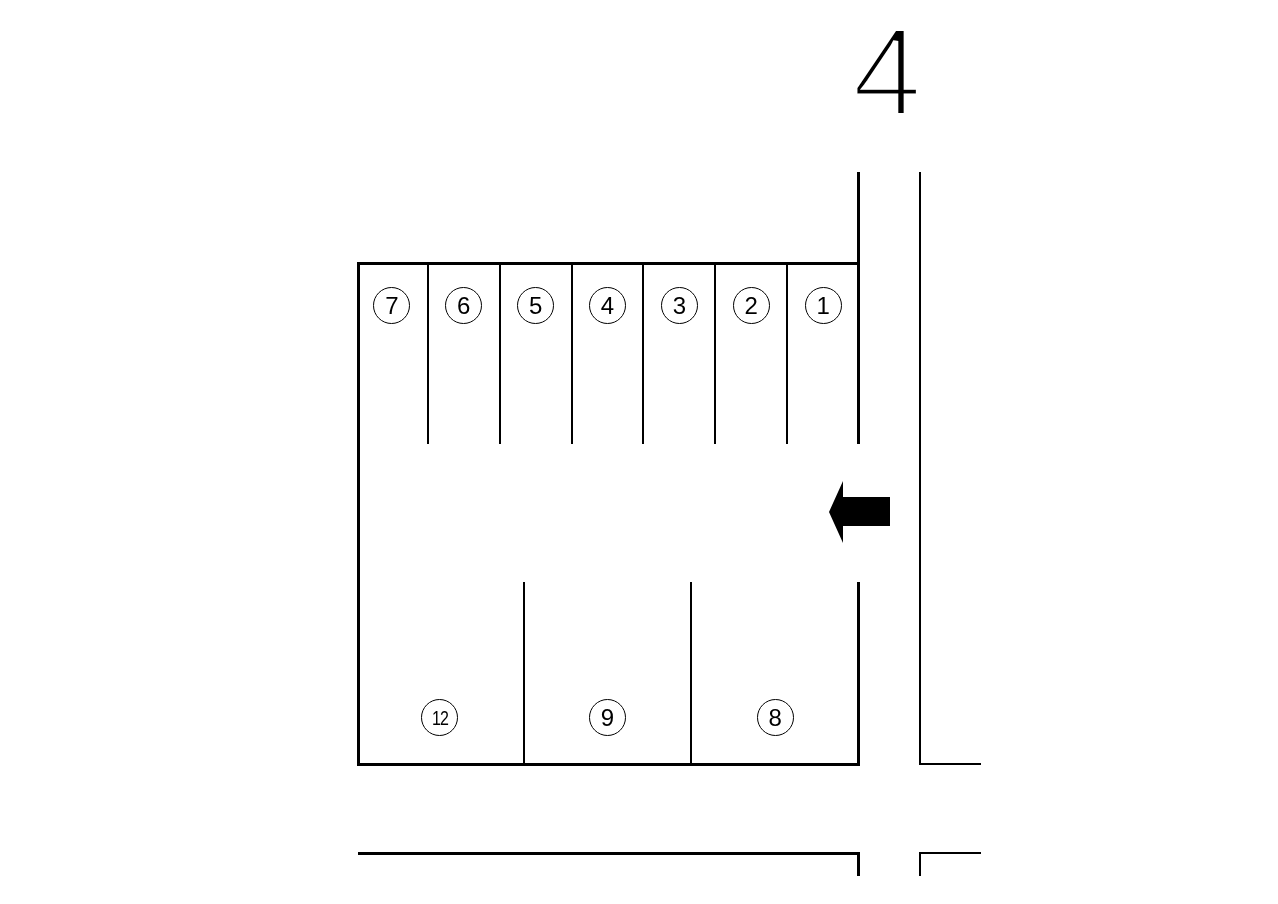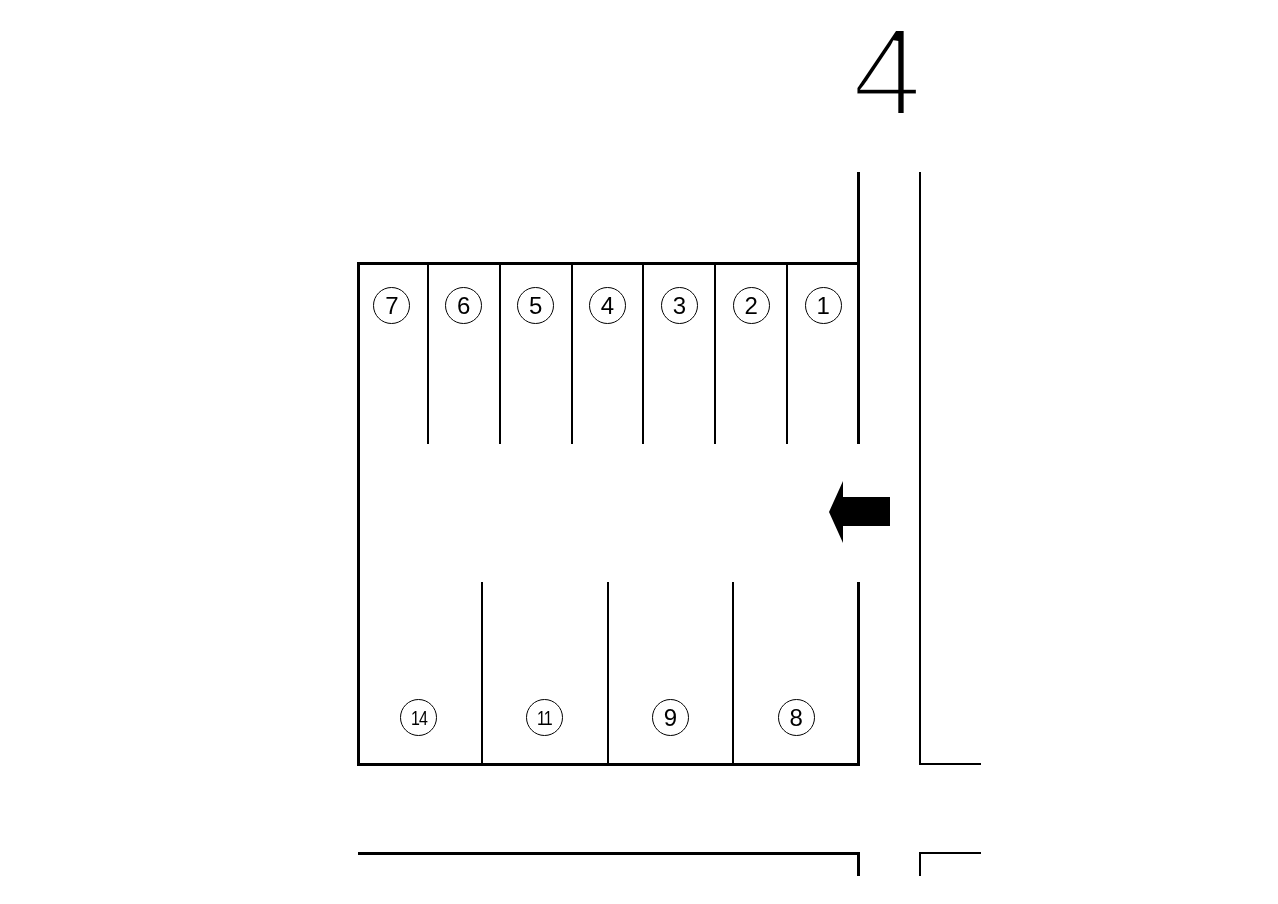--- a/index.html
+++ b/index.html
@@ -89,26 +89,21 @@
     <div class="cell">
       <span class="circ">
         <span class="num">1</span>
         </span>
     </div>
   </div>
 
   <div class="row row-bottom">
     <div class="cell">
       <span class="circ two">
-        <span class="num">14</span>
-        </span>
-    </div>
-    <div class="cell">
-      <span class="circ two">
-        <span class="num">11</span>
+        <span class="num">12</span>
         </span>
     </div>
     <div class="cell">
       <span class="circ">
         <span class="num">9</span>
         </span>
     </div>
     <div class="cell">
       <span class="circ">
         <span class="num">8</span>

